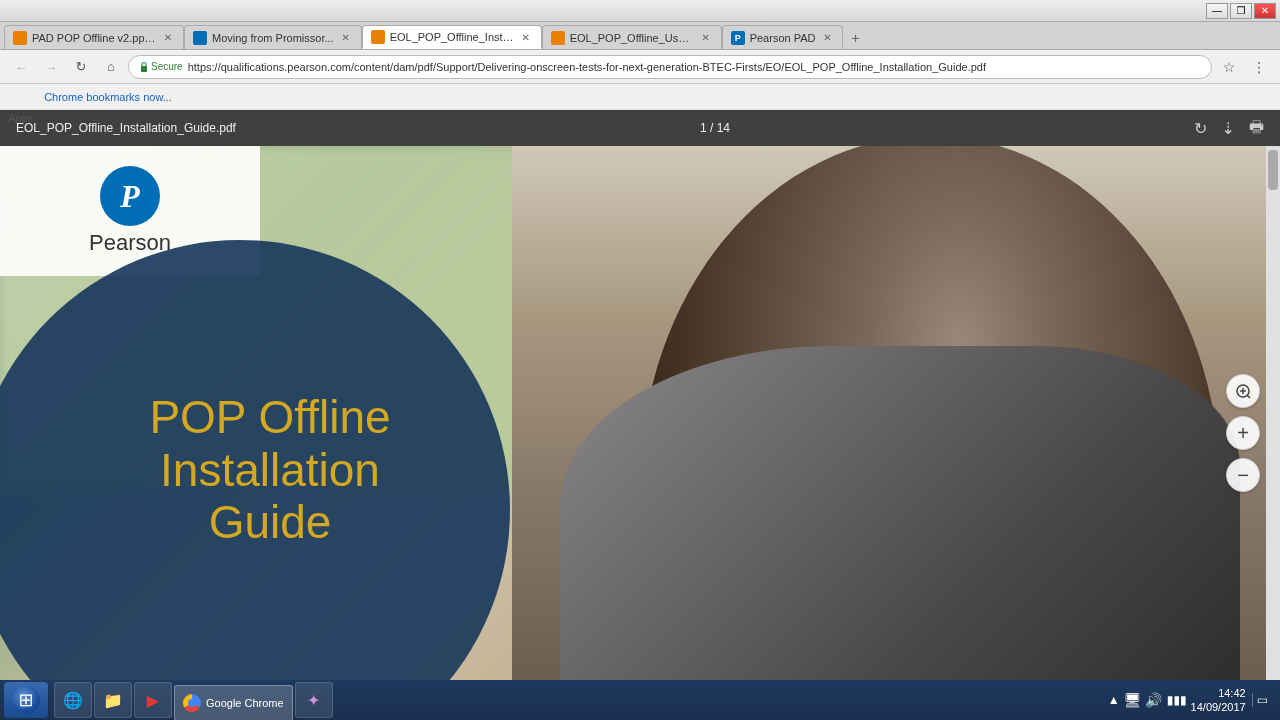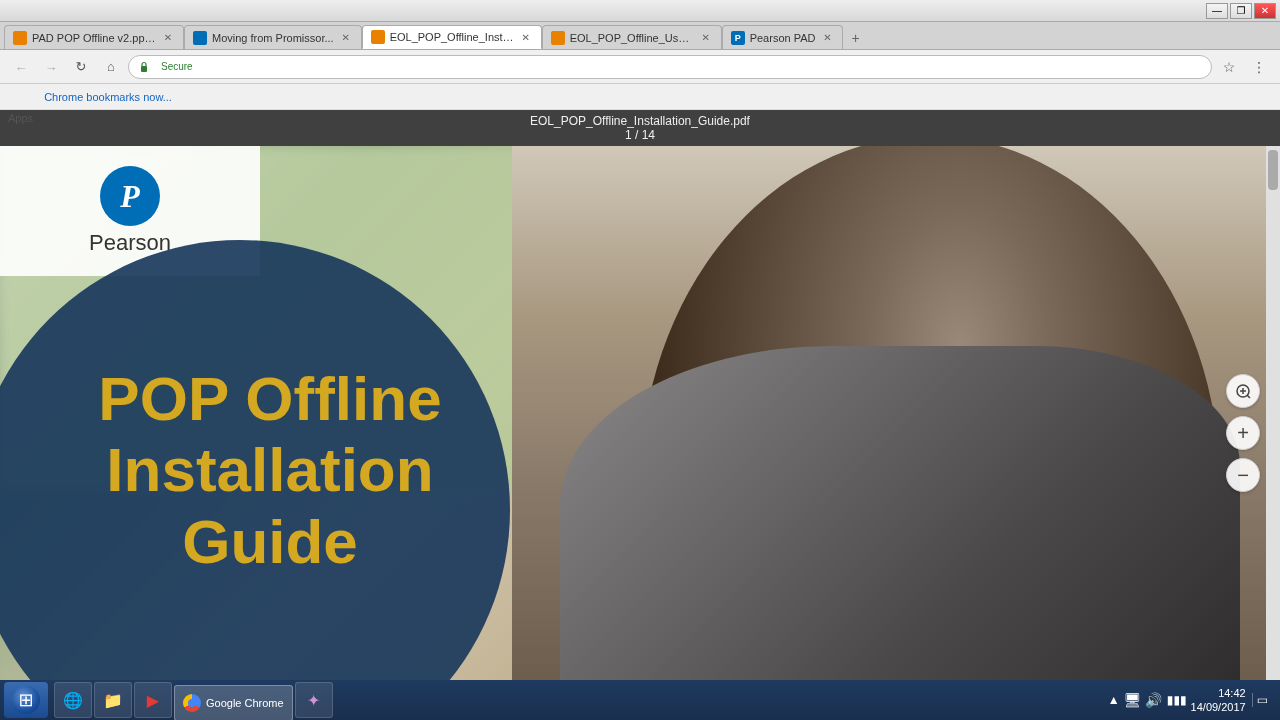--- a/index.html
+++ b/index.html
@@ -108,21 +108,21 @@
       display: flex;
       align-items: center;
       padding: 0 10px;
       gap: 5px;
       font-size: 11px;
       color: #333;
     }
     .secure-badge {
       color: #2e7d32;
       font-size: 10px;
-      display: flex; align-items: center; gap: 12px;
+      display: flex; align-items: center; gap: 2px;
       white-space: nowrap;
     }
     .address-text {
       color: #333;
       font-size: 11px;
       flex: 1;
       overflow: hidden;
       text-overflow: ellipsis;
       white-space: nowrap;
     }
@@ -155,23 +155,22 @@
       color: #1565c0;
       text-decoration: none;
     }
 
     
     .pdf-toolbar {
       height: 36px;
       background: #404040;
       display: flex;
       align-items: center;
-      padding: 4px 16px;
+      padding: 12px 16px;
       justify-content: space-between;
-      flex-direction: column;
     }
     .pdf-filename {
       color: #eee;
       font-size: 12px;
     }
     .pdf-page-info {
       color: #eee;
       font-size: 12px;
     }
     .pdf-actions {
@@ -259,22 +258,22 @@
       height: 480px;
       display: flex;
       flex-direction: column;
       align-items: center;
       justify-content: center;
       text-align: center;
       padding: 60px;
     }
     .guide-title {
       color: #d4a820;
-      font-size: 62px;
-      font-weight: bold;
+      font-size: 46px;
+      font-weight: normal;
       line-height: 1.15;
     }
 
     
     .zoom-controls {
       position: absolute;
       right: 20px;
       top: 50%;
       transform: translateY(-50%);
       display: flex;
@@ -421,20 +420,21 @@
   <button class="nav-btn">⌂</button>
 
   <div class="address-bar-container">
     <span class="secure-badge">
       <svg width="10" height="12" viewBox="0 0 10 12" fill="none">
           <rect x="2" y="5" width="6" height="6" rx="1" fill="#2e7d32"></rect>
           <path d="M3 5V3.5a2 2 0 014 0V5" stroke="#2e7d32" stroke-width="1.2" fill="none"></path>
         </svg>
       <span>Secure</span>
     </span>
+    <span class="address-text">https://qualifications.pearson.com/content/dam/pdf/Support/Delivering-onscreen-tests-for-next-generation-BTEC-Firsts/EO/EOL_POP_Offline_Installation_Guide.pdf</span>
   </div>
 
   <div class="toolbar-icons">
     <span class="icon-btn">☆</span>
     <span class="icon-btn">⋮</span>
   </div>
 </div>
 
 <div class="bookmarks-bar">
   <span style="color:#555;margin-right:8px;font-weight:500;margin-top:42px;">Apps</span>

